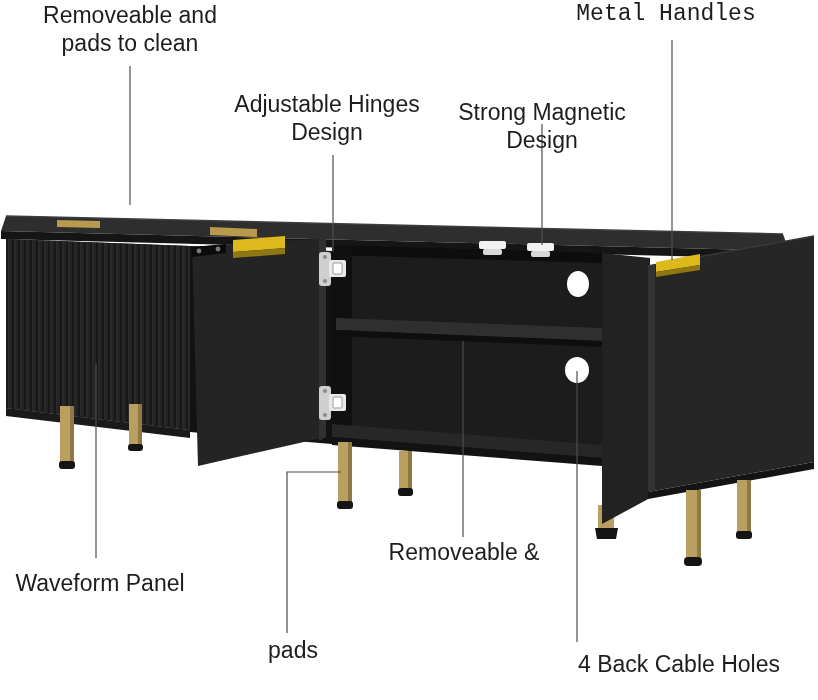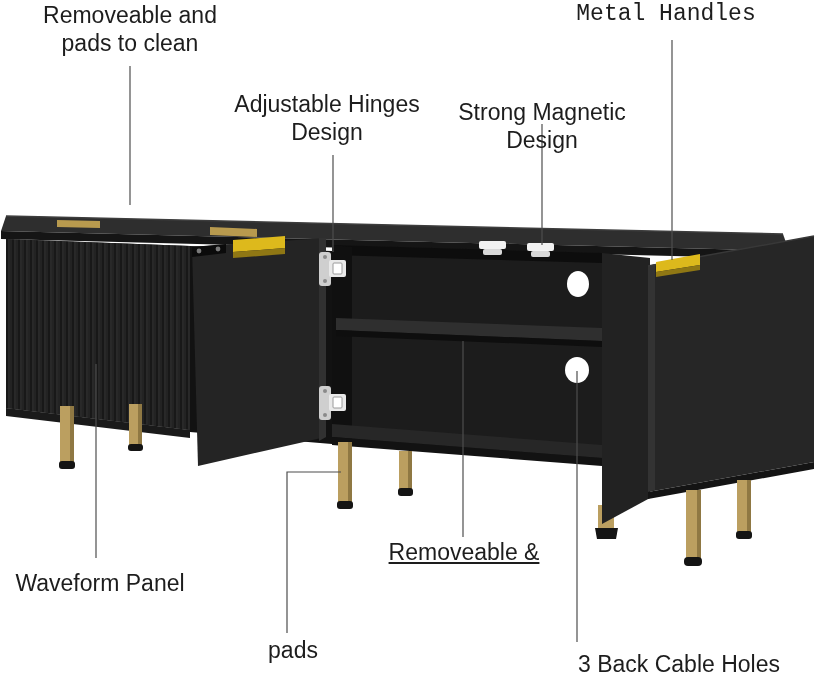--- a/index.html
+++ b/index.html
@@ -202,21 +202,21 @@
   </div>
 
   <div class="callout" style="left:100px; top:561px;margin-top:8px;">
     <span>Waveform Panel</span>
   </div>
 
   <div class="callout" style="left:293px; top:636px;">
     <span>pads</span>
   </div>
 
-  <div class="callout" style="left:464px; top:538px;text-decoration:underline;">
+  <div class="callout" style="left:464px; top:538px;">
     <span>Removeable &amp;</span>
   </div>
 
   <div class="callout" style="left:679px; top:650px;">
-    <span>3 Back Cable Holes</span>
+    <span>4 Back Cable Holes</span>
   </div>
 
 </div>
 
 </body></html>

